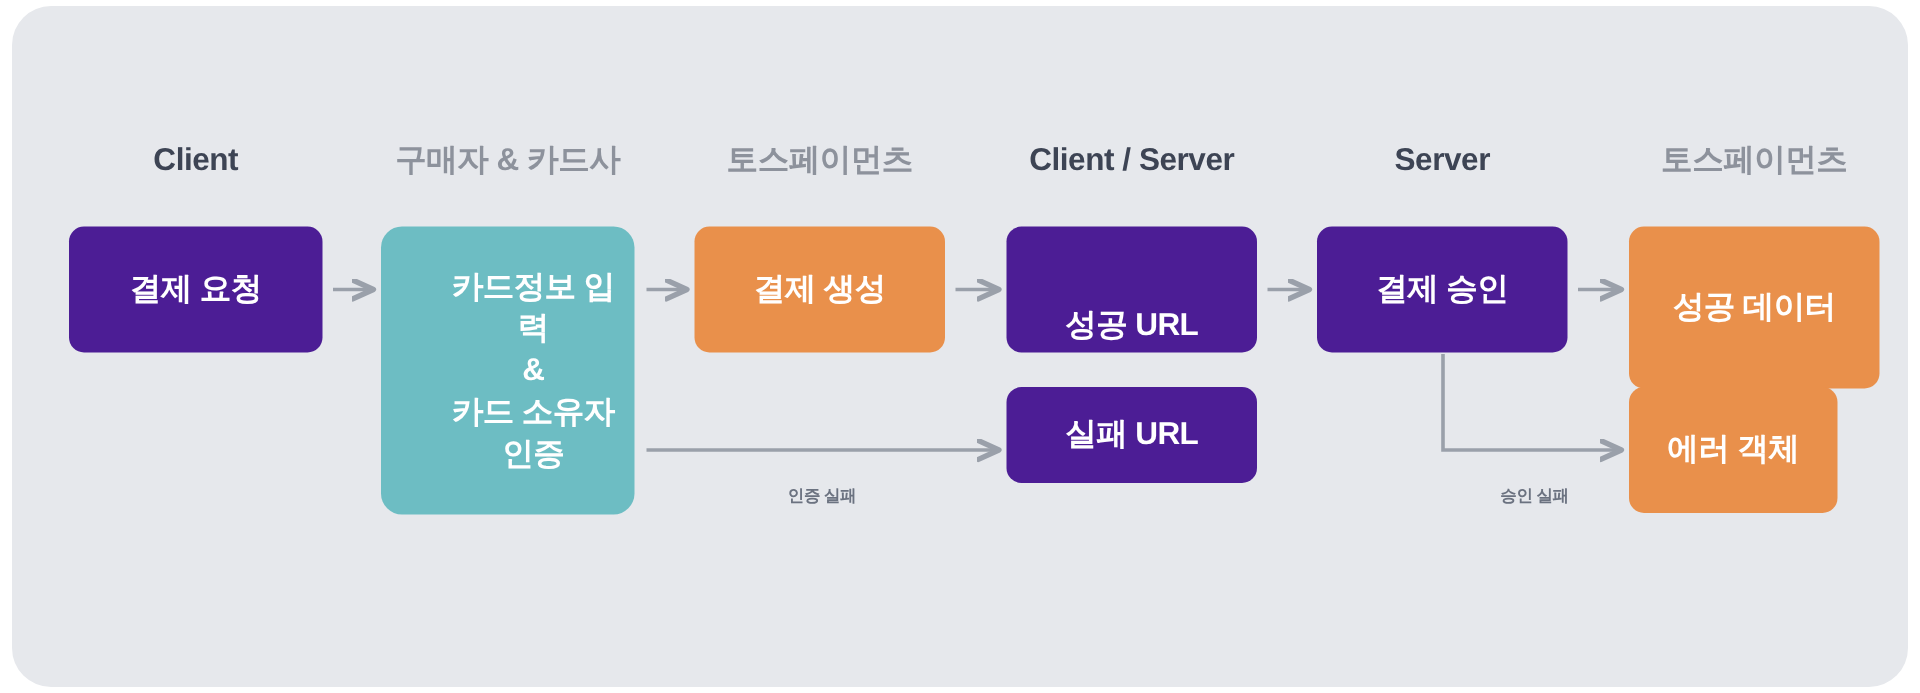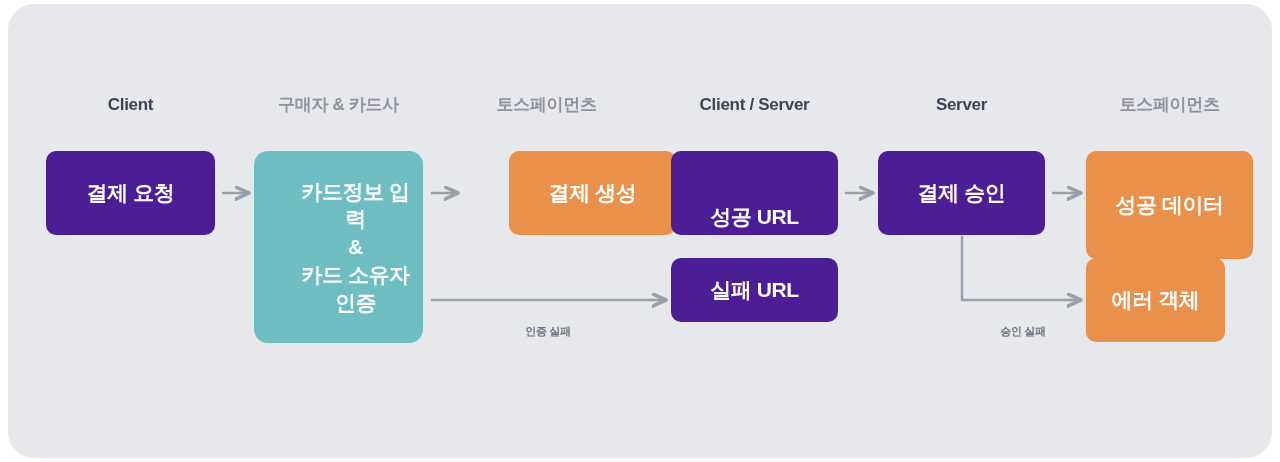--- a/index.html
+++ b/index.html
@@ -20,21 +20,21 @@
     top: 4px;
     width: 1264px;
     height: 454px;
     background: #e6e8ec;
     border-radius: 26px;
   }
 
   .col-header {
     position: absolute;
     text-align: center;
-    font-size: 17px;
+    font-size: 21px;
     font-weight: 700;
     letter-spacing: -0.3px;
     white-space: nowrap;
     line-height: 1;
   }
   .col-header.dark  { color: #3d4454; }
   .col-header.muted { color: #8d929c; text-align: center; }
 
   .node {
     position: absolute;
@@ -124,21 +124,21 @@
 
   <div class="node teal" style="left:246px; top:147px; width:169px; height:192px;">
     <span class="stack">
       <span>카드정보 입력</span>
       <span>&amp;</span>
       <span>카드 소유자</span>
       <span>인증</span>
     </span>
   </div>
 
-  <div class="node orange" style="left:455px; top:147px; width:167px; height:84px;margin-left:46px;">
+  <div class="node orange" style="left:455px; top:147px; width:167px; height:84px;">
     <span>결제 생성</span>
   </div>
 
   <div class="node navy" style="left:663px; top:147px; width:167px; height:84px;align-items:flex-end;">
     <span>성공 URL</span>
   </div>
 
   <div class="node navy" style="left:663px; top:254px; width:167px; height:64px;">
     <span>실패 URL</span>
   </div>

